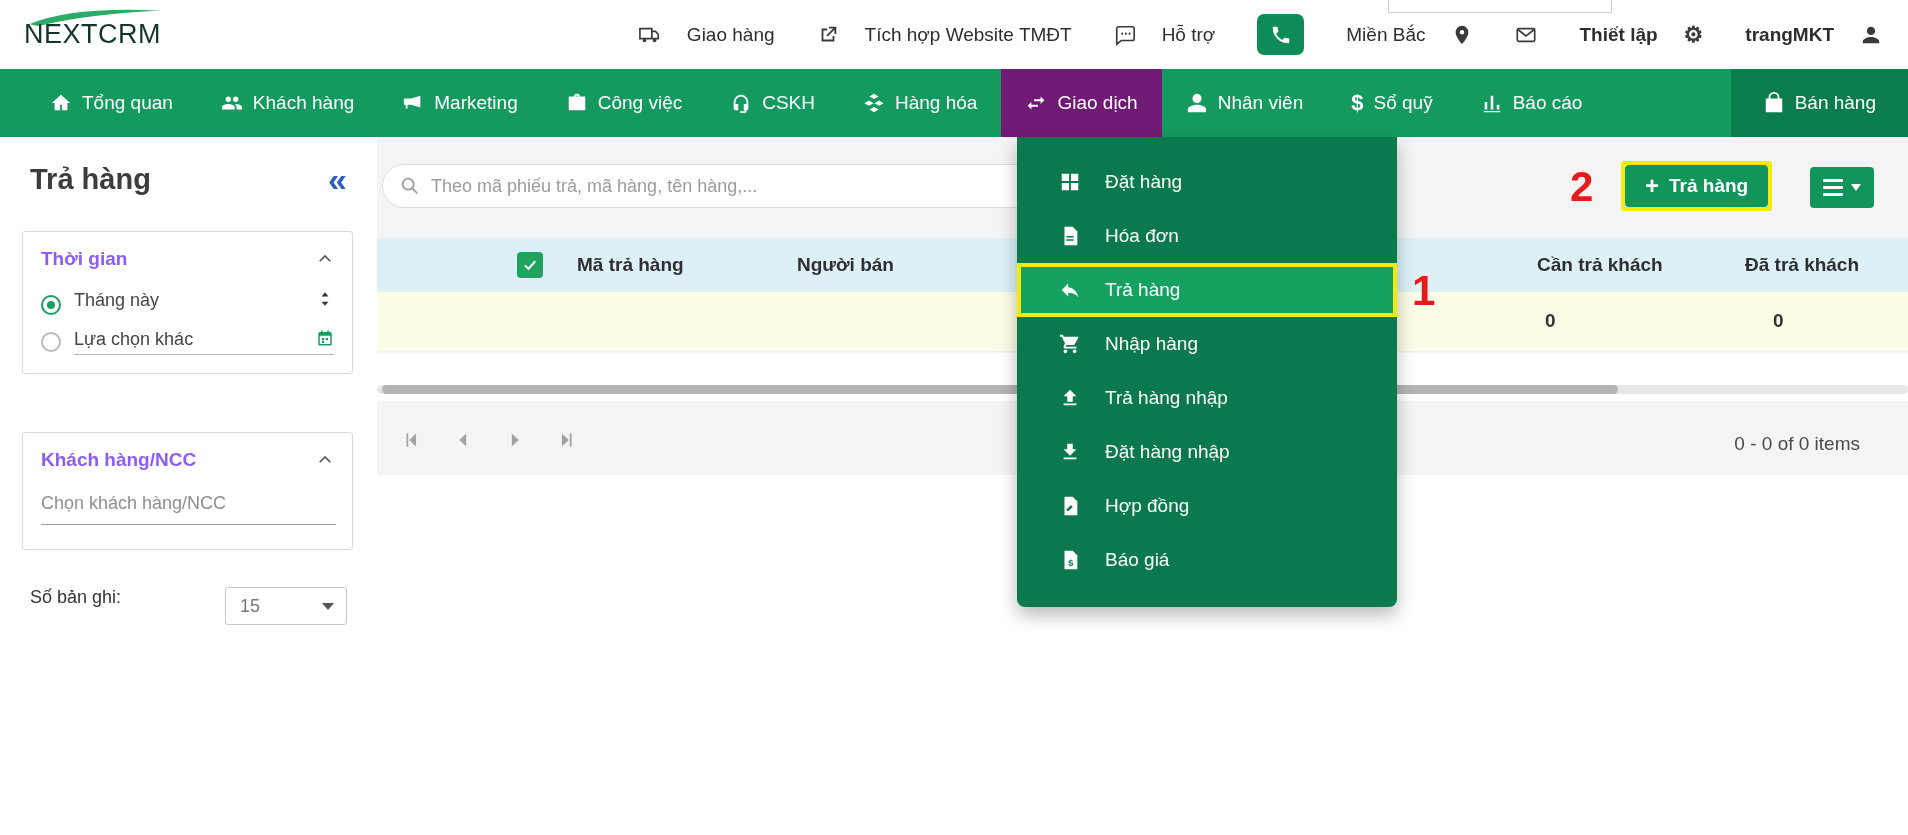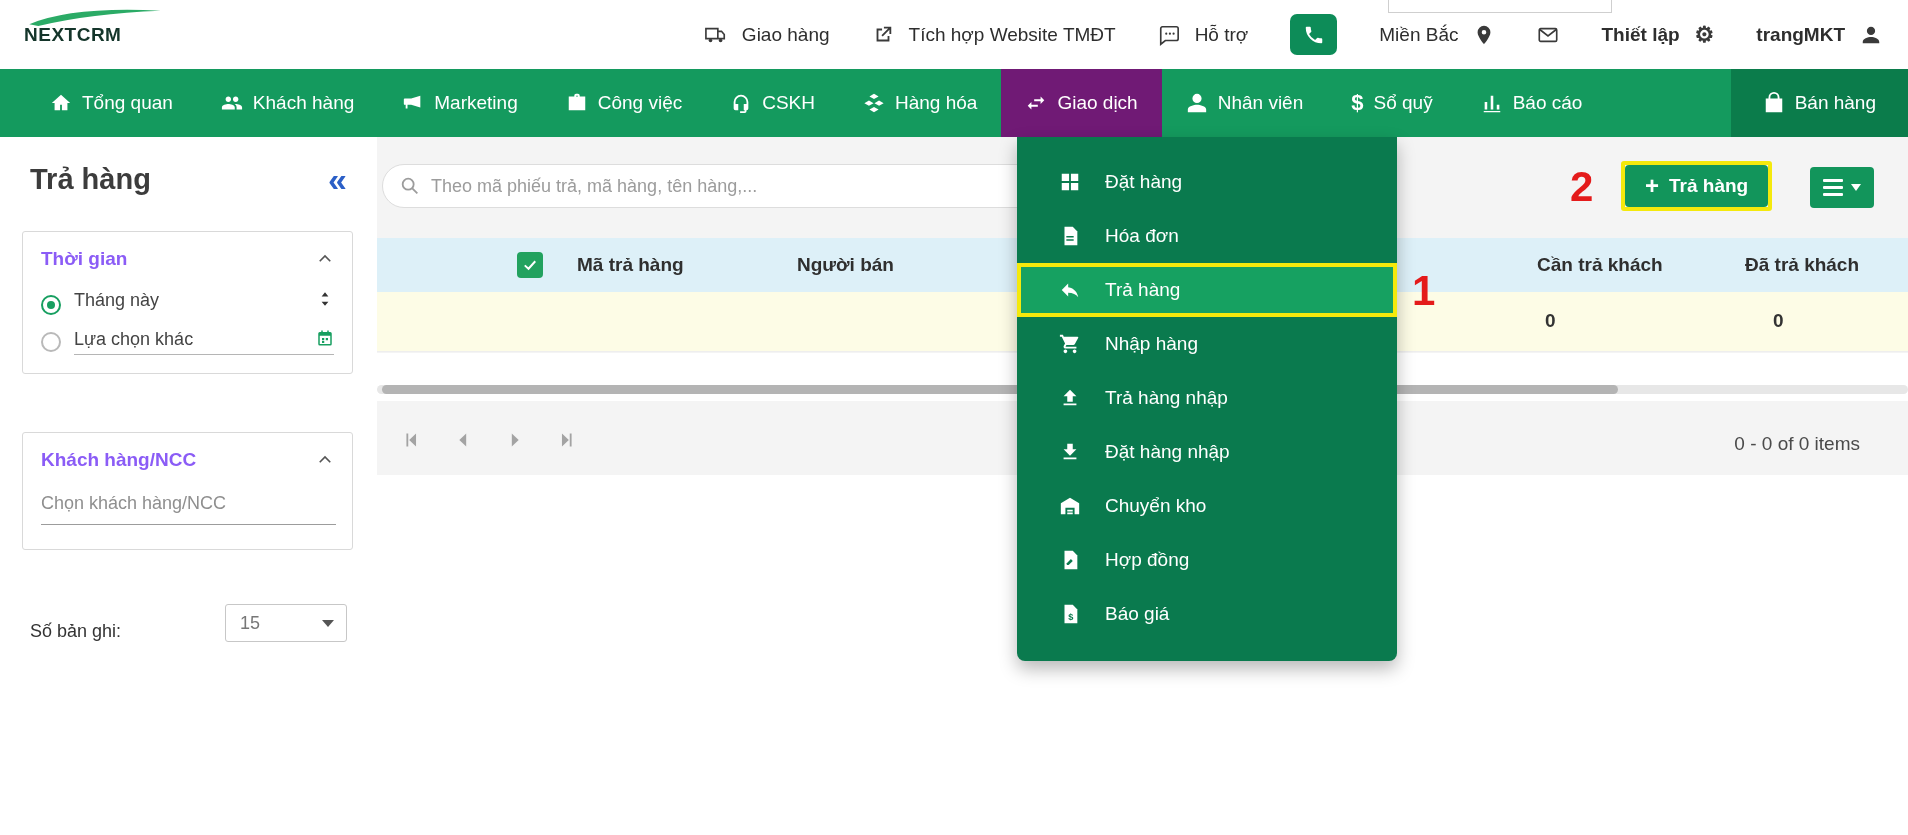--- a/index.html
+++ b/index.html
@@ -3,23 +3,23 @@
 <meta charset="utf-8">
 <style>
   *{margin:0;padding:0;box-sizing:border-box}
   body{font-family:"Liberation Sans",sans-serif;background:#fff}
   .page{position:relative;width:1908px;height:835px;background:#fff;overflow:hidden}
 
   
   .topbar{position:absolute;top:0;left:0;right:0;height:69px;background:#fff;display:flex;align-items:center;padding:0 26px 0 24px;z-index:20}
   .logo{position:relative;display:flex;align-items:center;height:100%;cursor:pointer}
   .logo-swoosh{position:absolute;left:-4px;top:8px;width:150px;height:18px}
-  .logo-text{font-size:19px;font-weight:700;color:#14352a;letter-spacing:.5px;position:relative;z-index:2}
+  .logo-text{font-size:27px;font-weight:400;color:#14352a;letter-spacing:.5px;position:relative;z-index:2}
   .topbar-right{margin-left:auto;display:flex;align-items:center;gap:42px;color:#2e2e2e;font-size:19px}
-  .tb-item{display:flex;align-items:center;gap:15px;cursor:pointer;white-space:nowrap}
+  .tb-item{display:flex;align-items:center;gap:26px;cursor:pointer;white-space:nowrap}
   .tb-item .ic{color:#3a3a3a}
   .tb-bold{font-weight:bold}
   .phone-btn{width:47px;height:41px;border:none;border-radius:7px;background:#0d8c58;display:flex;align-items:center;justify-content:center;cursor:pointer}
   .glyph{font-size:22px;line-height:1;color:#3a3a3a}
   .partial-popup{position:absolute;left:1388px;top:0;width:224px;height:13px;background:#fff;border:1px solid #cfcfcf;border-top:none;z-index:60}
 
   
   .navbar{position:absolute;top:69px;left:0;right:0;height:68px;background:#149a5e;display:flex;align-items:stretch;padding-left:26px;z-index:20}
   .nav-item{display:flex;align-items:center;gap:10px;padding:0 24px;color:#fff;font-size:19px;font-weight:500;cursor:pointer;white-space:nowrap}
   .nav-item.active{background:#701a75}
@@ -41,21 +41,21 @@
   .option-row{display:flex;align-items:center;gap:13px;padding:10px 18px 0}
   .option-row:last-child{padding-bottom:18px}
   .radio{width:20px;height:20px;border-radius:50%;border:2px solid #b9b9b9;position:relative;flex:none;cursor:pointer}
   .radio.checked{border-color:#179f60}
   .radio.checked::after{content:"";position:absolute;inset:4px;border-radius:50%;background:#179f60}
   .opt-label{font-size:18px;color:#444}
   .opt-main{flex:1;display:flex;align-items:flex-start;justify-content:space-between;padding-bottom:8px}
   .opt-underline{border-bottom:1px solid #b5b5b5;padding-bottom:4px}
   .customer-input{display:block;width:295px;margin:8px 18px 24px;border:none;border-bottom:1px solid #9c9c9c;font-size:18px;padding:4px 0 10px;color:#444;outline:none;background:transparent}
   .customer-input::placeholder{color:#8f8f8f}
-  .records{position:absolute;top:467px;left:30px;width:317px;display:flex;align-items:flex-end;justify-content:space-between}
+  .records{position:absolute;top:450px;left:30px;width:317px;display:flex;align-items:flex-start;justify-content:space-between}
   .records-label{font-size:18px;color:#333}
   .select-box{width:122px;height:38px;background:#fff;border:1px solid #c7c7c7;border-radius:3px;display:flex;align-items:center;padding:0 12px 0 14px;cursor:pointer}
   .select-value{font-size:18px;color:#777;flex:1}
   .tri-down{width:0;height:0;border-left:6px solid transparent;border-right:6px solid transparent;border-top:7px solid #555}
 
   
   .main{position:absolute;top:137px;left:377px;right:0;height:338px;background:#f4f4f4;z-index:4}
   .search-wrap{position:absolute;left:5px;top:27px;width:1015px;height:44px;background:#fff;border:1px solid #ddd;border-radius:22px;display:flex;align-items:center;padding:0 16px;gap:10px}
   .search-input{flex:1;border:none;outline:none;font-size:18px;color:#555;background:transparent}
   .search-input::placeholder{color:#9c9c9c}
@@ -393,27 +393,20 @@
       <span>Trả hàng nhập</span>
     </div>
     <div class="dd-item">
       <svg class="ic" viewBox="0 0 24 24">
           <path d="M19 9h-4V3H9v6H5l7 7zM5 18h14v2H5z" fill="currentColor"></path>
         </svg>
       <span>Đặt hàng nhập</span>
     </div>
     <div class="dd-item">
       <svg class="ic" viewBox="0 0 24 24">
-          <path d="M12 3 2 9v12h5v-7h10v7h5V9z" fill="currentColor"></path>
-          <path d="M9 16h6v2H9zM9 19h6v2H9z" fill="currentColor"></path>
-        </svg>
-      <span>Chuyển kho</span>
-    </div>
-    <div class="dd-item">
-      <svg class="ic" viewBox="0 0 24 24">
           <path d="M6 2h9l5 5v15H6z" fill="currentColor"></path>
           <path d="M8.5 15.5l4.5-4.5 2 2-4.5 4.5h-2z" fill="#0a7a4e"></path>
         </svg>
       <span>Hợp đồng</span>
     </div>
     <div class="dd-item">
       <svg class="ic" viewBox="0 0 24 24">
           <path d="M6 2h9l5 5v15H6z" fill="currentColor"></path>
           <text x="13" y="18" font-size="10" font-weight="bold" text-anchor="middle" fill="#0a7a4e">$</text>
         </svg>

